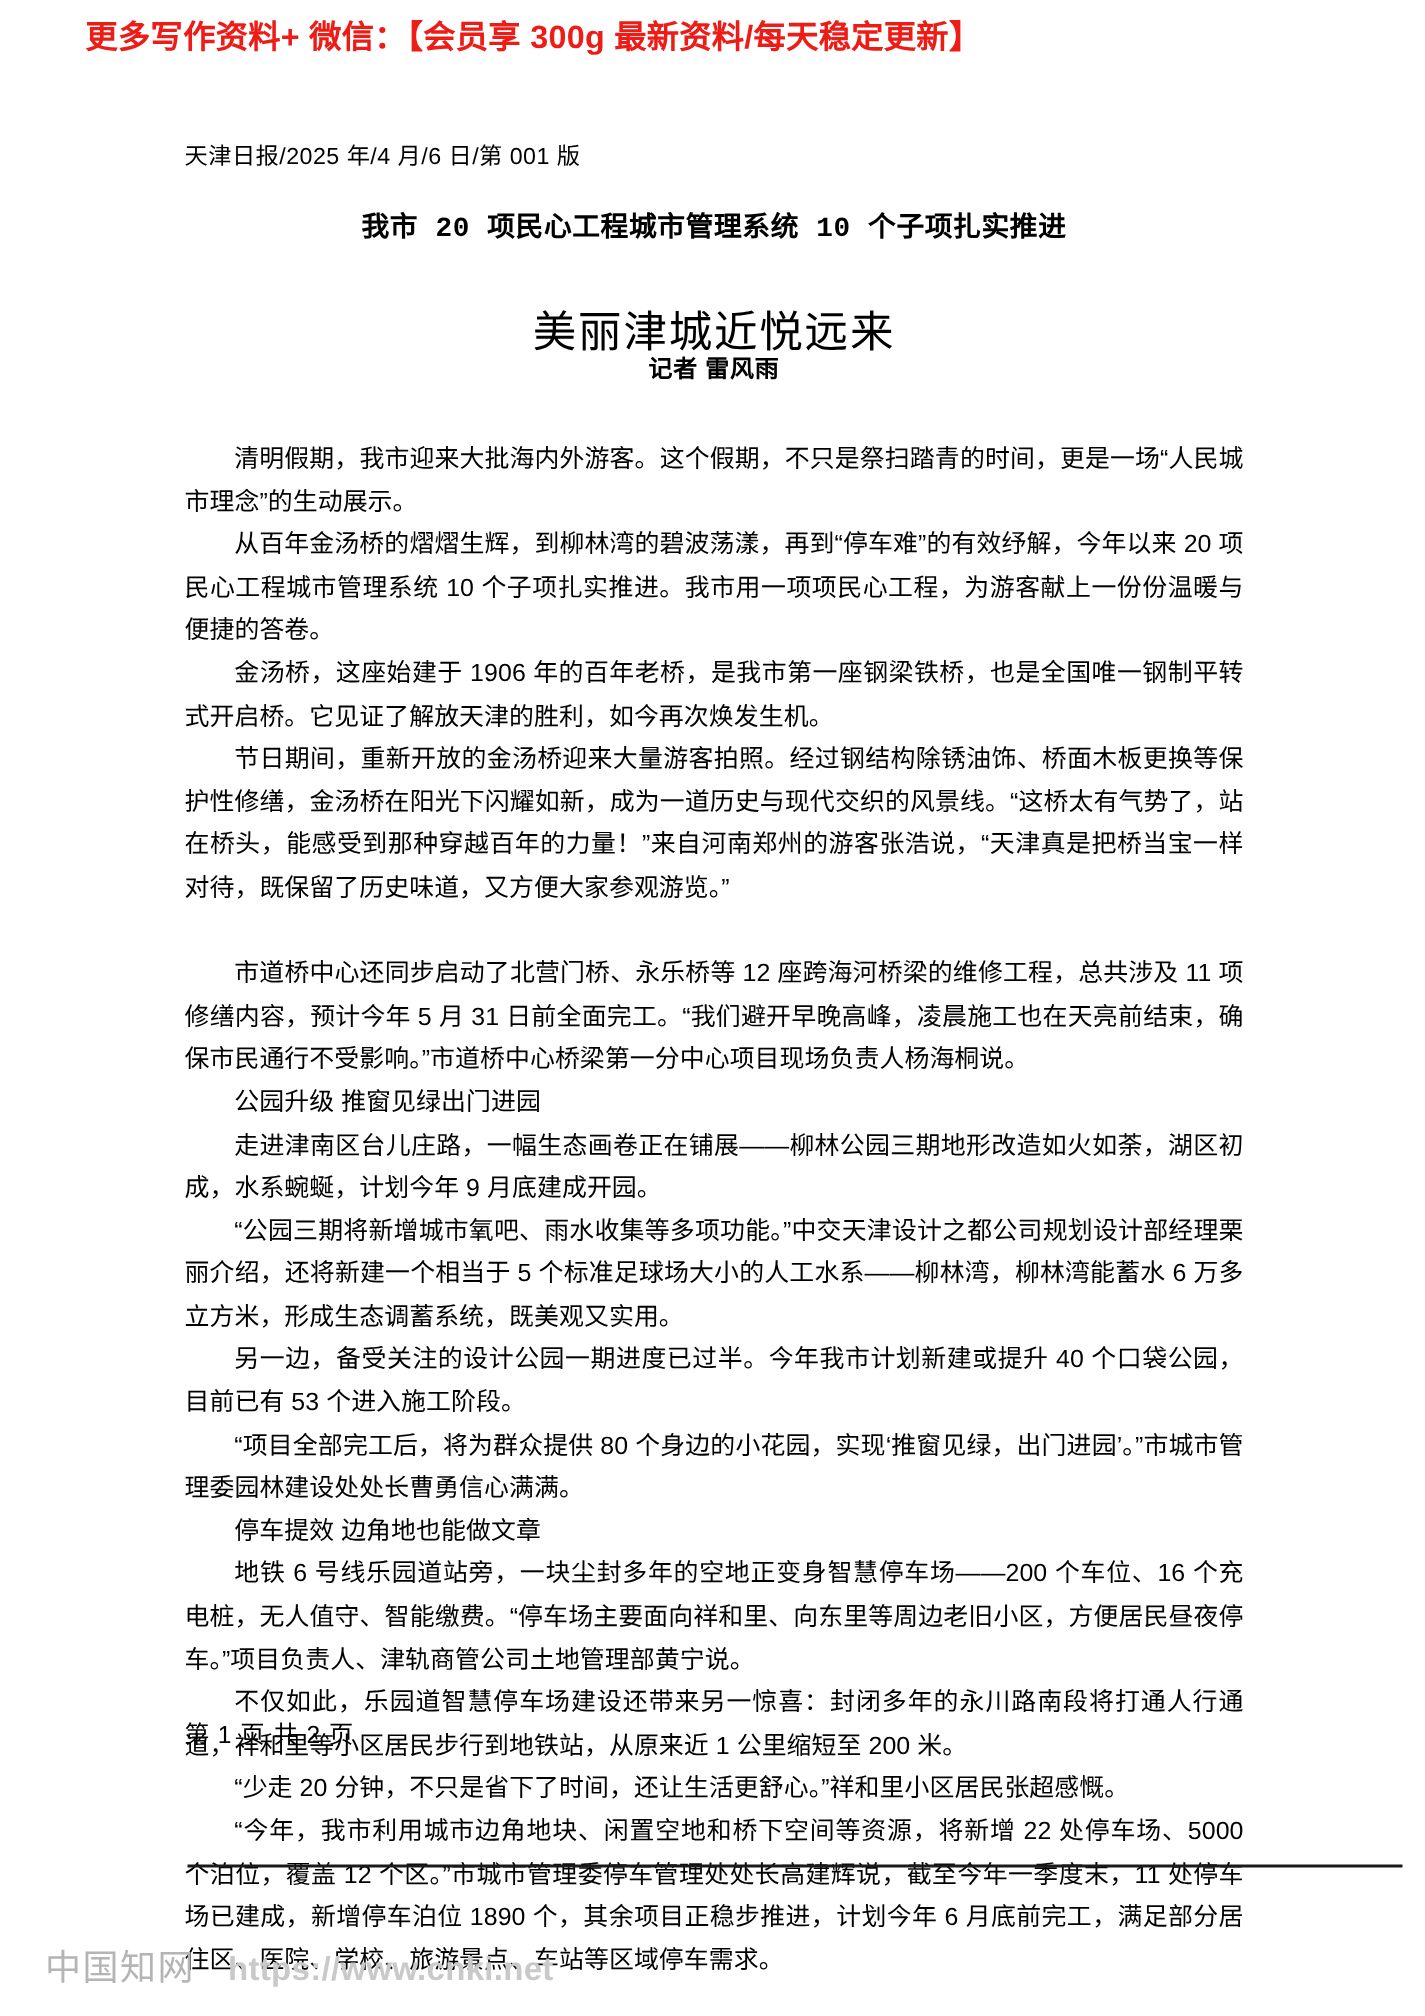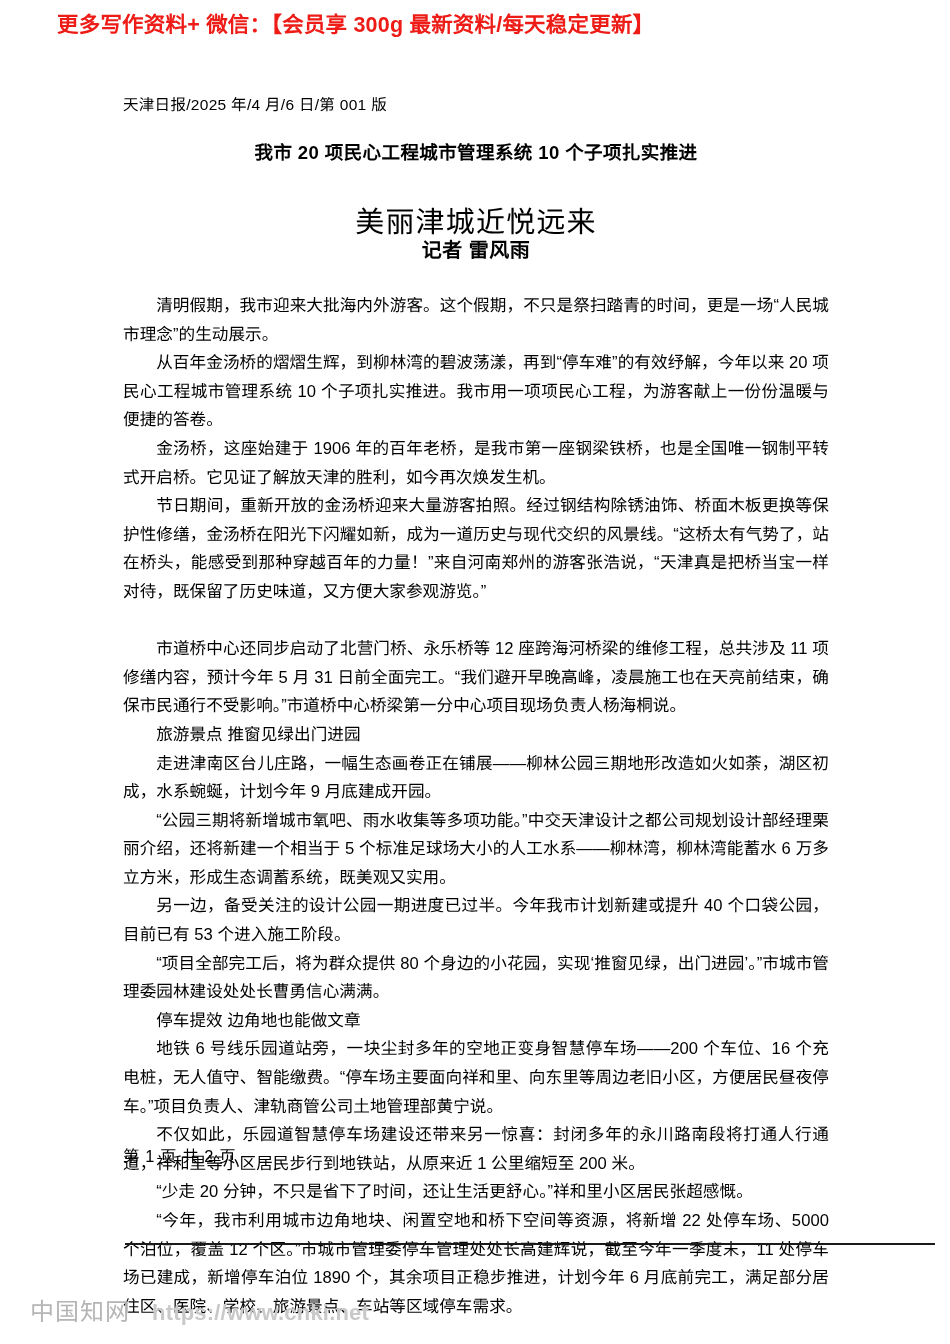--- a/index.html
+++ b/index.html
@@ -53,41 +53,42 @@
   .shoulder-title {
     position: absolute;
     left: 123px;
     top: 140px;
     width: 706px;
     text-align: center;
     font-size: 18.5px;
     font-weight: 700;
     letter-spacing: 0.4px;
     line-height: 1.45;
+    font-family: Liberation Mono, monospace;
   }
 
   .main-title {
     position: absolute;
     left: 123px;
     top: 182px;
     width: 706px;
     text-align: center;
     font-size: 29px;
     font-weight: 400;
     letter-spacing: 1.2px;
     line-height: 1.45;
   }
 
   .byline {
     position: absolute;
     left: 123px;
     top: 235px;
     width: 706px;
     text-align: center;
-    font-size: 20px;
+    font-size: 16px;
     font-weight: 700;
     letter-spacing: 0.5px;
     line-height: 1.5;
   }
 
   
   .article-body {
     position: absolute;
     left: 123px;
     top: 292px;
@@ -164,21 +165,21 @@
   <h1 class="main-title">美丽津城近悦远来</h1>
 
   <div class="byline">记者 雷风雨</div>
 
   <div class="article-body" id="article-body">
       <p>清明假期，我市迎来大批海内外游客。这个假期，不只是祭扫踏青的时间，更是一场“人民城市理念”的生动展示。</p>
       <p>从百年金汤桥的熠熠生辉，到柳林湾的碧波荡漾，再到“停车难”的有效纾解，今年以来 20 项民心工程城市管理系统 10 个子项扎实推进。我市用一项项民心工程，为游客献上一份份温暖与便捷的答卷。</p>
       <p>金汤桥，这座始建于 1906 年的百年老桥，是我市第一座钢梁铁桥，也是全国唯一钢制平转式开启桥。它见证了解放天津的胜利，如今再次焕发生机。</p>
       <p>节日期间，重新开放的金汤桥迎来大量游客拍照。经过钢结构除锈油饰、桥面木板更换等保护性修缮，金汤桥在阳光下闪耀如新，成为一道历史与现代交织的风景线。“这桥太有气势了，站在桥头，能感受到那种穿越百年的力量！”来自河南郑州的游客张浩说，“天津真是把桥当宝一样对待，既保留了历史味道，又方便大家参观游览。”</p>
       <p class="spacer-before">市道桥中心还同步启动了北营门桥、永乐桥等 12 座跨海河桥梁的维修工程，总共涉及 11 项修缮内容，预计今年 5 月 31 日前全面完工。“我们避开早晚高峰，凌晨施工也在天亮前结束，确保市民通行不受影响。”市道桥中心桥梁第一分中心项目现场负责人杨海桐说。</p>
-      <p>旅游景点 推窗见绿出门进园</p>
+      <p>公园升级 推窗见绿出门进园</p>
       <p>走进津南区台儿庄路，一幅生态画卷正在铺展——柳林公园三期地形改造如火如荼，湖区初成，水系蜿蜒，计划今年 9 月底建成开园。</p>
       <p>“公园三期将新增城市氧吧、雨水收集等多项功能。”中交天津设计之都公司规划设计部经理栗丽介绍，还将新建一个相当于 5 个标准足球场大小的人工水系——柳林湾，柳林湾能蓄水 6 万多立方米，形成生态调蓄系统，既美观又实用。</p>
       <p>另一边，备受关注的设计公园一期进度已过半。今年我市计划新建或提升 40 个口袋公园，目前已有 53 个进入施工阶段。</p>
       <p>“项目全部完工后，将为群众提供 80 个身边的小花园，实现‘推窗见绿，出门进园’。”市城市管理委园林建设处处长曹勇信心满满。</p>
       <p>停车提效 边角地也能做文章</p>
       <p>地铁 6 号线乐园道站旁，一块尘封多年的空地正变身智慧停车场——200 个车位、16 个充电桩，无人值守、智能缴费。“停车场主要面向祥和里、向东里等周边老旧小区，方便居民昼夜停车。”项目负责人、津轨商管公司土地管理部黄宁说。</p>
       <p>不仅如此，乐园道智慧停车场建设还带来另一惊喜：封闭多年的永川路南段将打通人行通道，祥和里等小区居民步行到地铁站，从原来近 1 公里缩短至 200 米。</p>
       <p>“少走 20 分钟，不只是省下了时间，还让生活更舒心。”祥和里小区居民张超感慨。</p>
       <p>“今年，我市利用城市边角地块、闲置空地和桥下空间等资源，将新增 22 处停车场、5000 个泊位，覆盖 12 个区。”市城市管理委停车管理处处长高建辉说，截至今年一季度末，11 处停车场已建成，新增停车泊位 1890 个，其余项目正稳步推进，计划今年 6 月底前完工，满足部分居住区、医院、学校、旅游景点、车站等区域停车需求。</p>
     </div>

